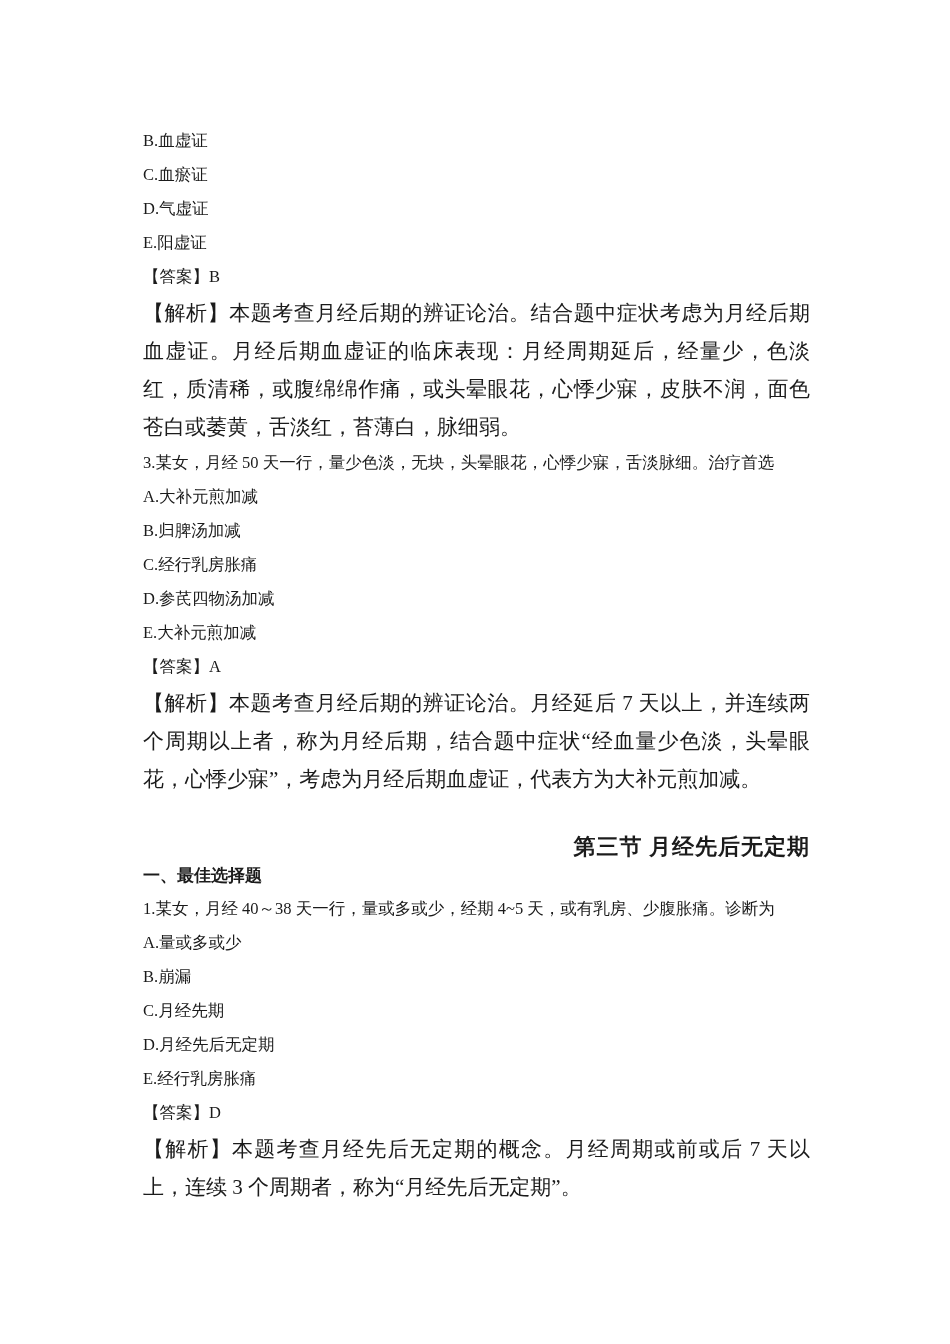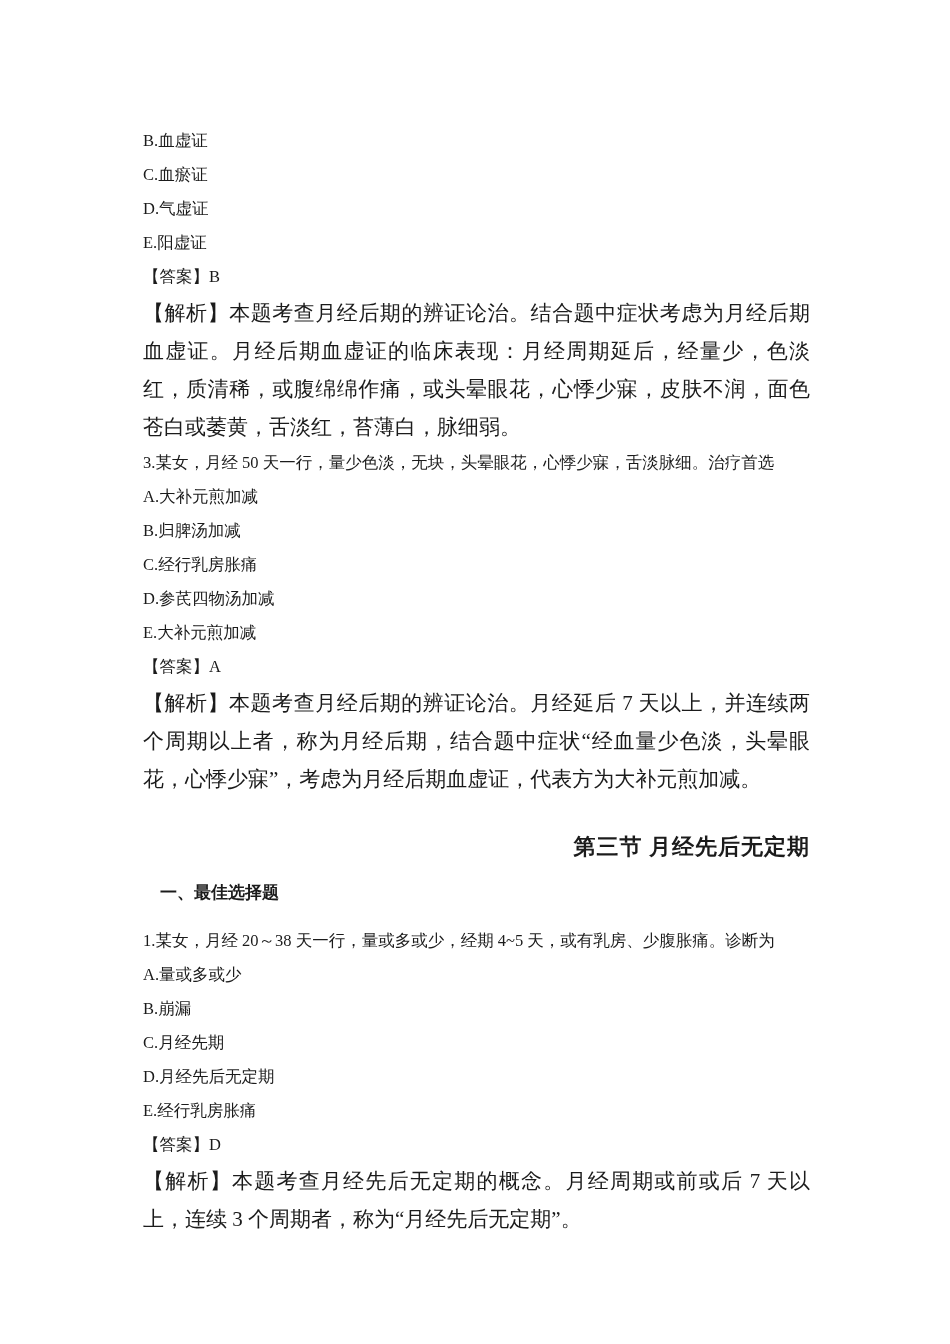--- a/index.html
+++ b/index.html
@@ -39,21 +39,21 @@
   }
   .section-title {
     margin: 34px 0 0 0;
     font-size: 22px;
     line-height: 30px;
     font-weight: bold;
     text-align: right;
     letter-spacing: 1px;
   }
   .subsection {
-    margin: 17px;
+    margin: 0;
     font-size: 17px;
     line-height: 28px;
     font-weight: bold;
     font-family: "Liberation Sans", "DejaVu Sans", sans-serif;
   }
   .gap-before-s3q1 {
     margin-top: 2px;
   }
 </style>
 </head>
@@ -74,21 +74,21 @@
     <div class="line">B.归脾汤加减</div>
     <div class="line">C.经行乳房胀痛</div>
     <div class="line">D.参芪四物汤加减</div>
     <div class="line">E.大补元煎加减</div>
     <div class="line"><span>【答案】</span><span>A</span></div>
     <p class="analysis"><span>【解析】</span><span>本题考查月经后期的辨证论治。月经延后 7 天以上，并连续两个周期以上者，称为月经后期，结合题中症状“经血量少色淡，头晕眼花，心悸少寐”，考虑为月经后期血虚证，代表方为大补元煎加减。</span></p>
 
     <h2 class="section-title">第三节 月经先后无定期</h2>
     <h3 class="subsection">一、最佳选择题</h3>
 
-    <div class="line gap-before-s3q1">1.某女，月经 20～38 天一行，量或多或少，经期 4~5 天，或有乳房、少腹胀痛。诊断为</div>
+    <div class="line gap-before-s3q1">1.某女，月经 40～38 天一行，量或多或少，经期 4~5 天，或有乳房、少腹胀痛。诊断为</div>
     <div class="line">A.量或多或少</div>
     <div class="line">B.崩漏</div>
     <div class="line">C.月经先期</div>
     <div class="line">D.月经先后无定期</div>
     <div class="line">E.经行乳房胀痛</div>
     <div class="line"><span>【答案】</span><span>D</span></div>
     <p class="analysis"><span>【解析】</span><span>本题考查月经先后无定期的概念。月经周期或前或后 7 天以上，连续 3 个周期者，称为“月经先后无定期”。</span></p>
 
   </div>
 </div>

